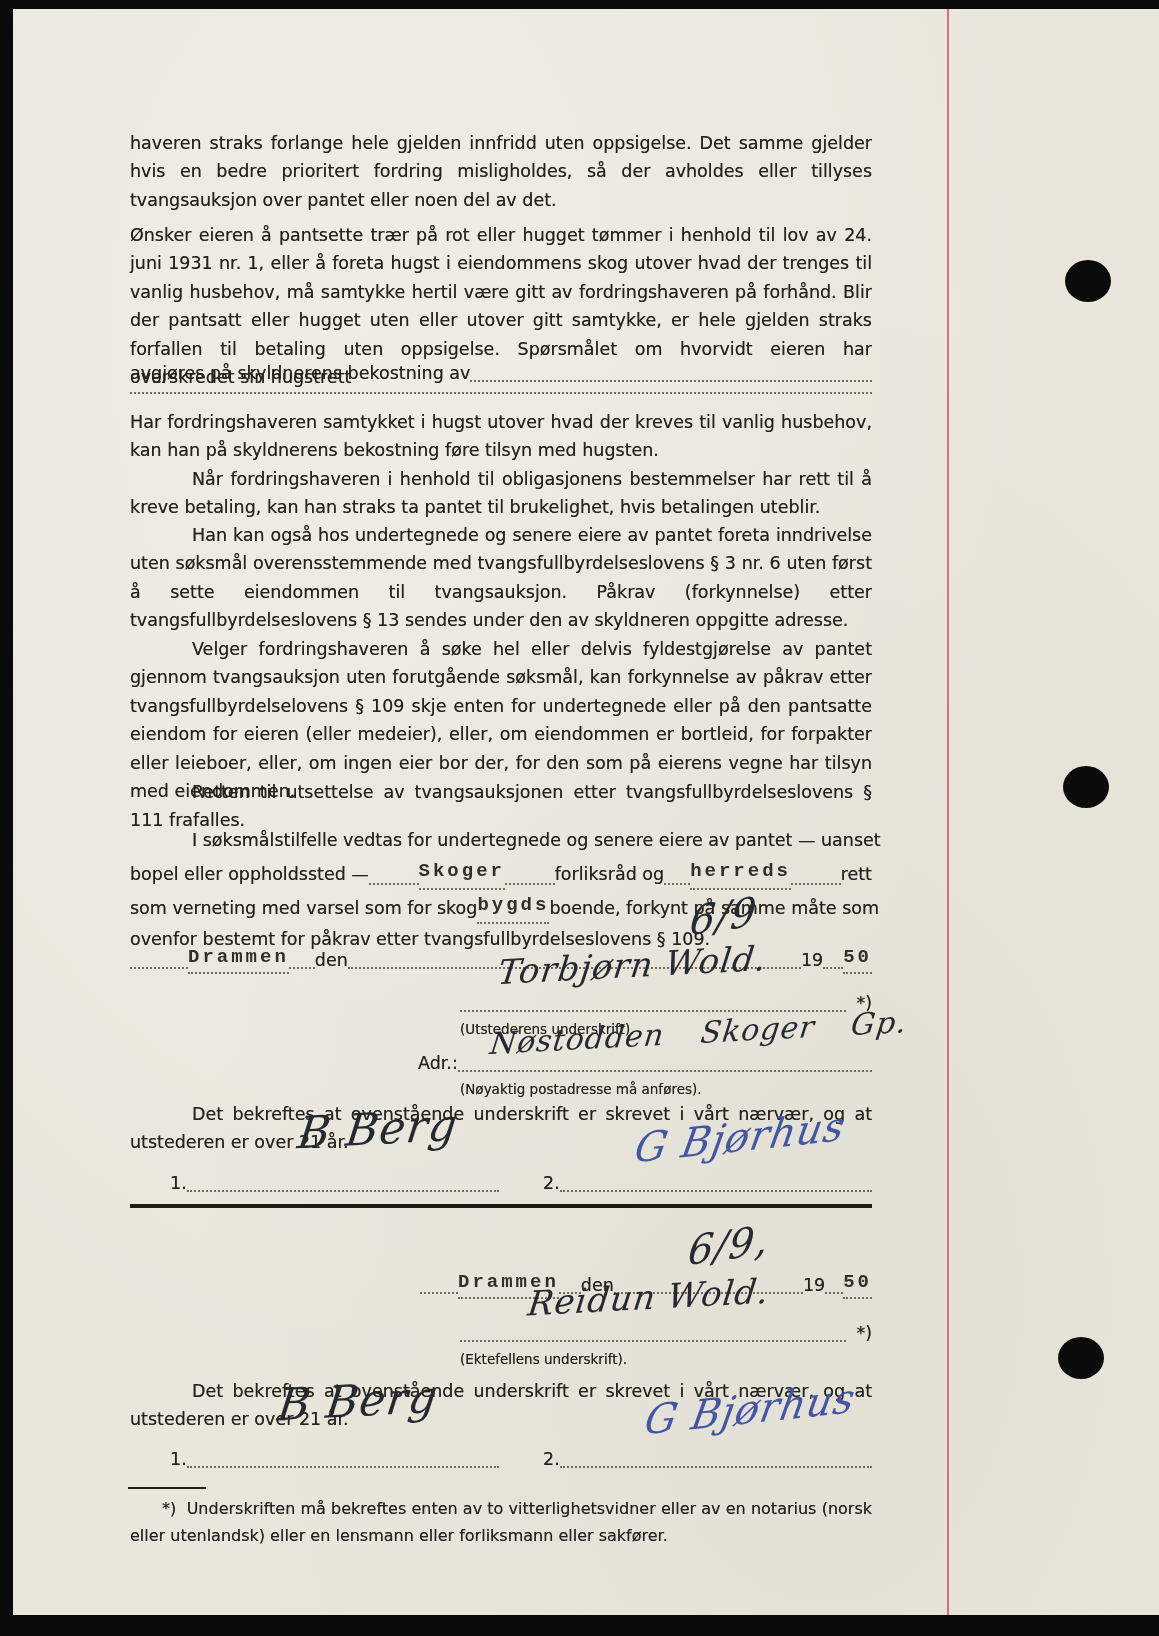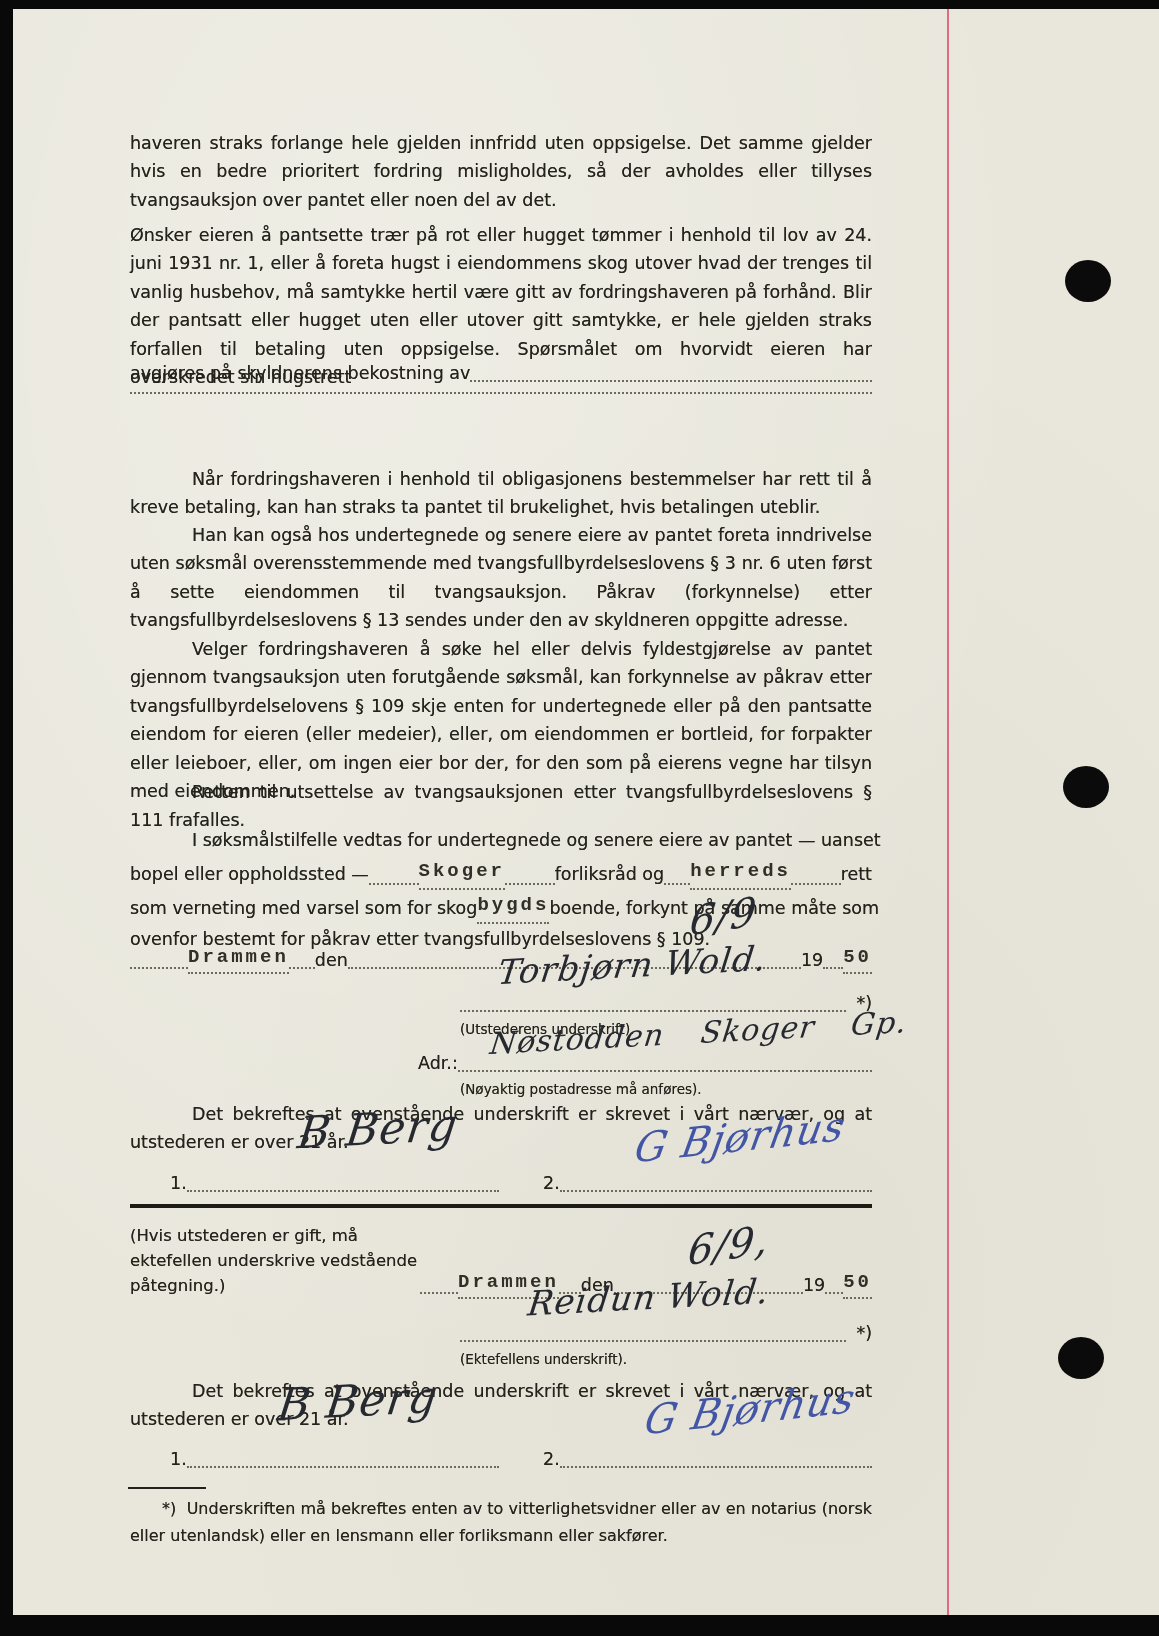--- a/index.html
+++ b/index.html
@@ -94,20 +94,21 @@
 
     <div class="blk line-row" style="top:236px;height:22px;">
       <span style="white-space:nowrap;">avgjøres på skyldnerens bekostning av</span>
       <span class="dotfill"></span>
     </div>
 
     <div class="blk line-row" style="top:252px;height:18px;">
       <span class="dotfill"></span>
     </div>
 
+    <div class="blk" style="top:279px;">Har fordringshaveren samtykket i hugst utover hvad der kreves til vanlig husbehov, kan han på skyldnerens bekostning føre tilsyn med hugsten.</div>
 
     <div class="blk indent" style="top:336px;">Når fordringshaveren i henhold til obligasjonens bestemmelser har rett til å kreve betaling, kan han straks ta pantet til brukelighet, hvis betalingen uteblir.</div>
 
     <div class="blk indent" style="top:392px;">Han kan også hos undertegnede og senere eiere av pantet foreta inndrivelse uten søksmål overensstemmende med tvangsfullbyrdelseslovens § 3 nr. 6 uten først å sette eiendommen til tvangsauksjon.  Påkrav (forkynnelse) etter tvangsfullbyrdelseslovens § 13 sendes under den av skyldneren oppgitte adresse.</div>
 
     <div class="blk indent" style="top:506px;">Velger fordringshaveren å søke hel eller delvis fyldestgjørelse av pantet gjennom tvangsauksjon uten forutgående søksmål, kan forkynnelse av påkrav etter tvangsfullbyrdelselovens § 109 skje enten for undertegnede eller på den pantsatte eiendom for eieren (eller medeier), eller, om eiendommen er bortleid, for forpakter eller leieboer, eller, om ingen eier bor der, for den som på eierens vegne har tilsyn med eiendommen.</div>
 
     <div class="blk indent" style="top:649px;">Retten til utsettelse av tvangsauksjonen etter tvangsfullbyrdelseslovens § 111 frafalles.</div>
 
     <div class="blk" style="top:676px;">
@@ -169,21 +170,20 @@
       <span class="dotfill" style="max-width:330px;"></span>
       <span class="hand" style="left:168px;top:-36px;font-size:44px;">B Berg</span>
       <span style="margin-left:44px;white-space:nowrap;">2.</span>
       <span class="dotfill"></span>
       <span class="hand blue" style="left:505px;top:-28px;font-size:40px;transform:rotate(-6deg) skewX(-16deg);">G Bjørhus</span>
     </div>
 
     <div class="blk divider" style="top:1075px;"></div>
 
     <div class="blk spouse" style="top:1094px;">
-      <div class="spouse-note">(Hvis utstederen er gift, må ektefellen underskrive vedstående påtegning.)</div>
     </div>
 
     <div class="blk line-row" style="top:1124px;height:46px;left:290px;width:452px;">
       <span class="dotfill" style="max-width:38px;"></span>
       <span class="typed dotu">Drammen</span>
       <span class="dotfill" style="max-width:22px;"></span>
       <span style="white-space:nowrap;">den</span>
       <span class="dotfill"></span>
       <span class="hand" style="left:268px;top:-22px;font-size:40px;transform:rotate(-8deg) skewX(-14deg);">6/9,</span>
       <span style="white-space:nowrap;">19</span>

